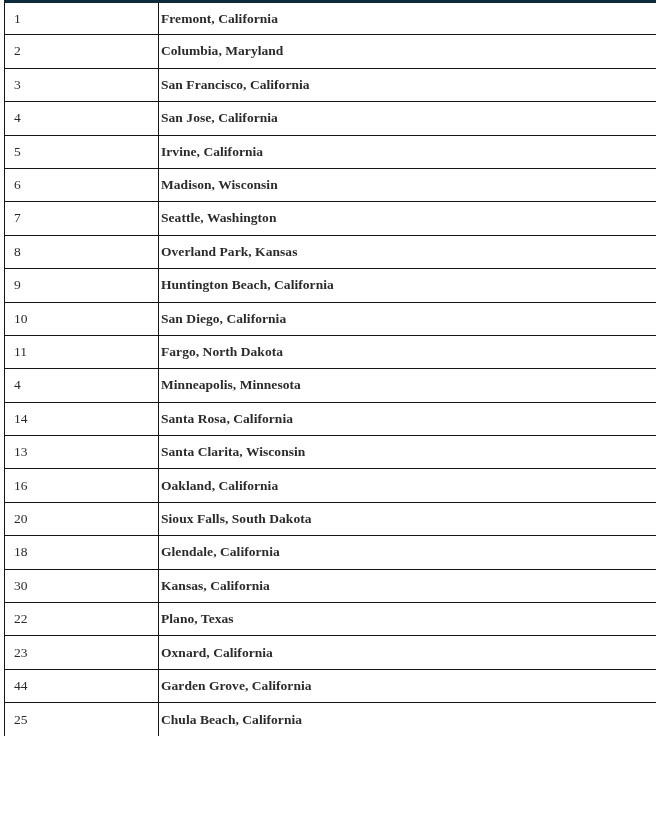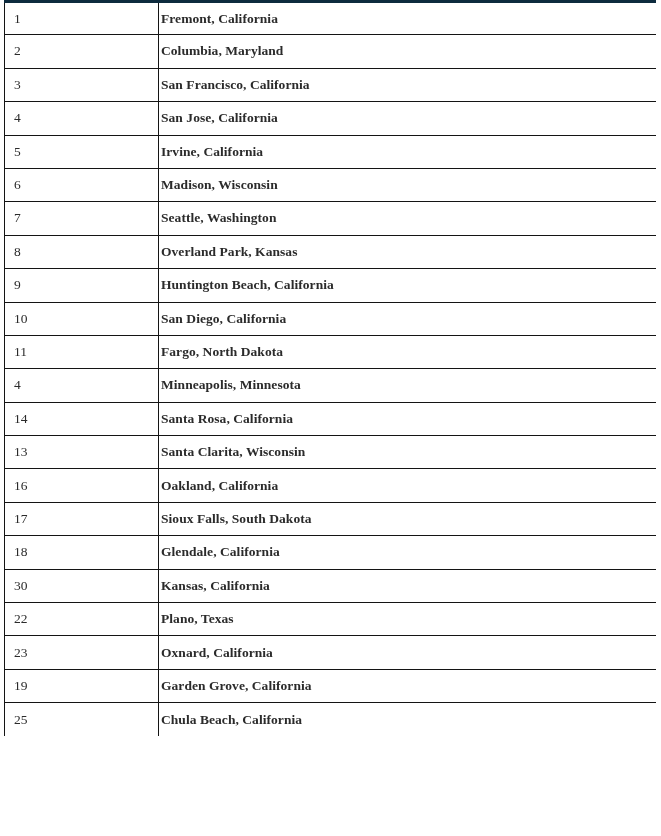--- a/index.html
+++ b/index.html
@@ -130,41 +130,41 @@
         </tr>
         <tr>
           <td class="cell-rank">13</td>
           <td class="cell-city">Santa Clarita, Wisconsin</td>
         </tr>
         <tr>
           <td class="cell-rank">16</td>
           <td class="cell-city">Oakland, California</td>
         </tr>
         <tr>
-          <td class="cell-rank">17</td>
+          <td class="cell-rank">20</td>
           <td class="cell-city">Sioux Falls, South Dakota</td>
         </tr>
         <tr>
           <td class="cell-rank">18</td>
           <td class="cell-city">Glendale, California</td>
         </tr>
         <tr>
           <td class="cell-rank">30</td>
           <td class="cell-city">Kansas, California</td>
         </tr>
         <tr>
           <td class="cell-rank">22</td>
           <td class="cell-city">Plano, Texas</td>
         </tr>
         <tr>
           <td class="cell-rank">23</td>
           <td class="cell-city">Oxnard, California</td>
         </tr>
         <tr>
-          <td class="cell-rank">19</td>
+          <td class="cell-rank">44</td>
           <td class="cell-city">Garden Grove, California</td>
         </tr>
         <tr>
           <td class="cell-rank">25</td>
           <td class="cell-city">Chula Beach, California</td>
         </tr>
       </tbody>
   </table>
 </div>
 

